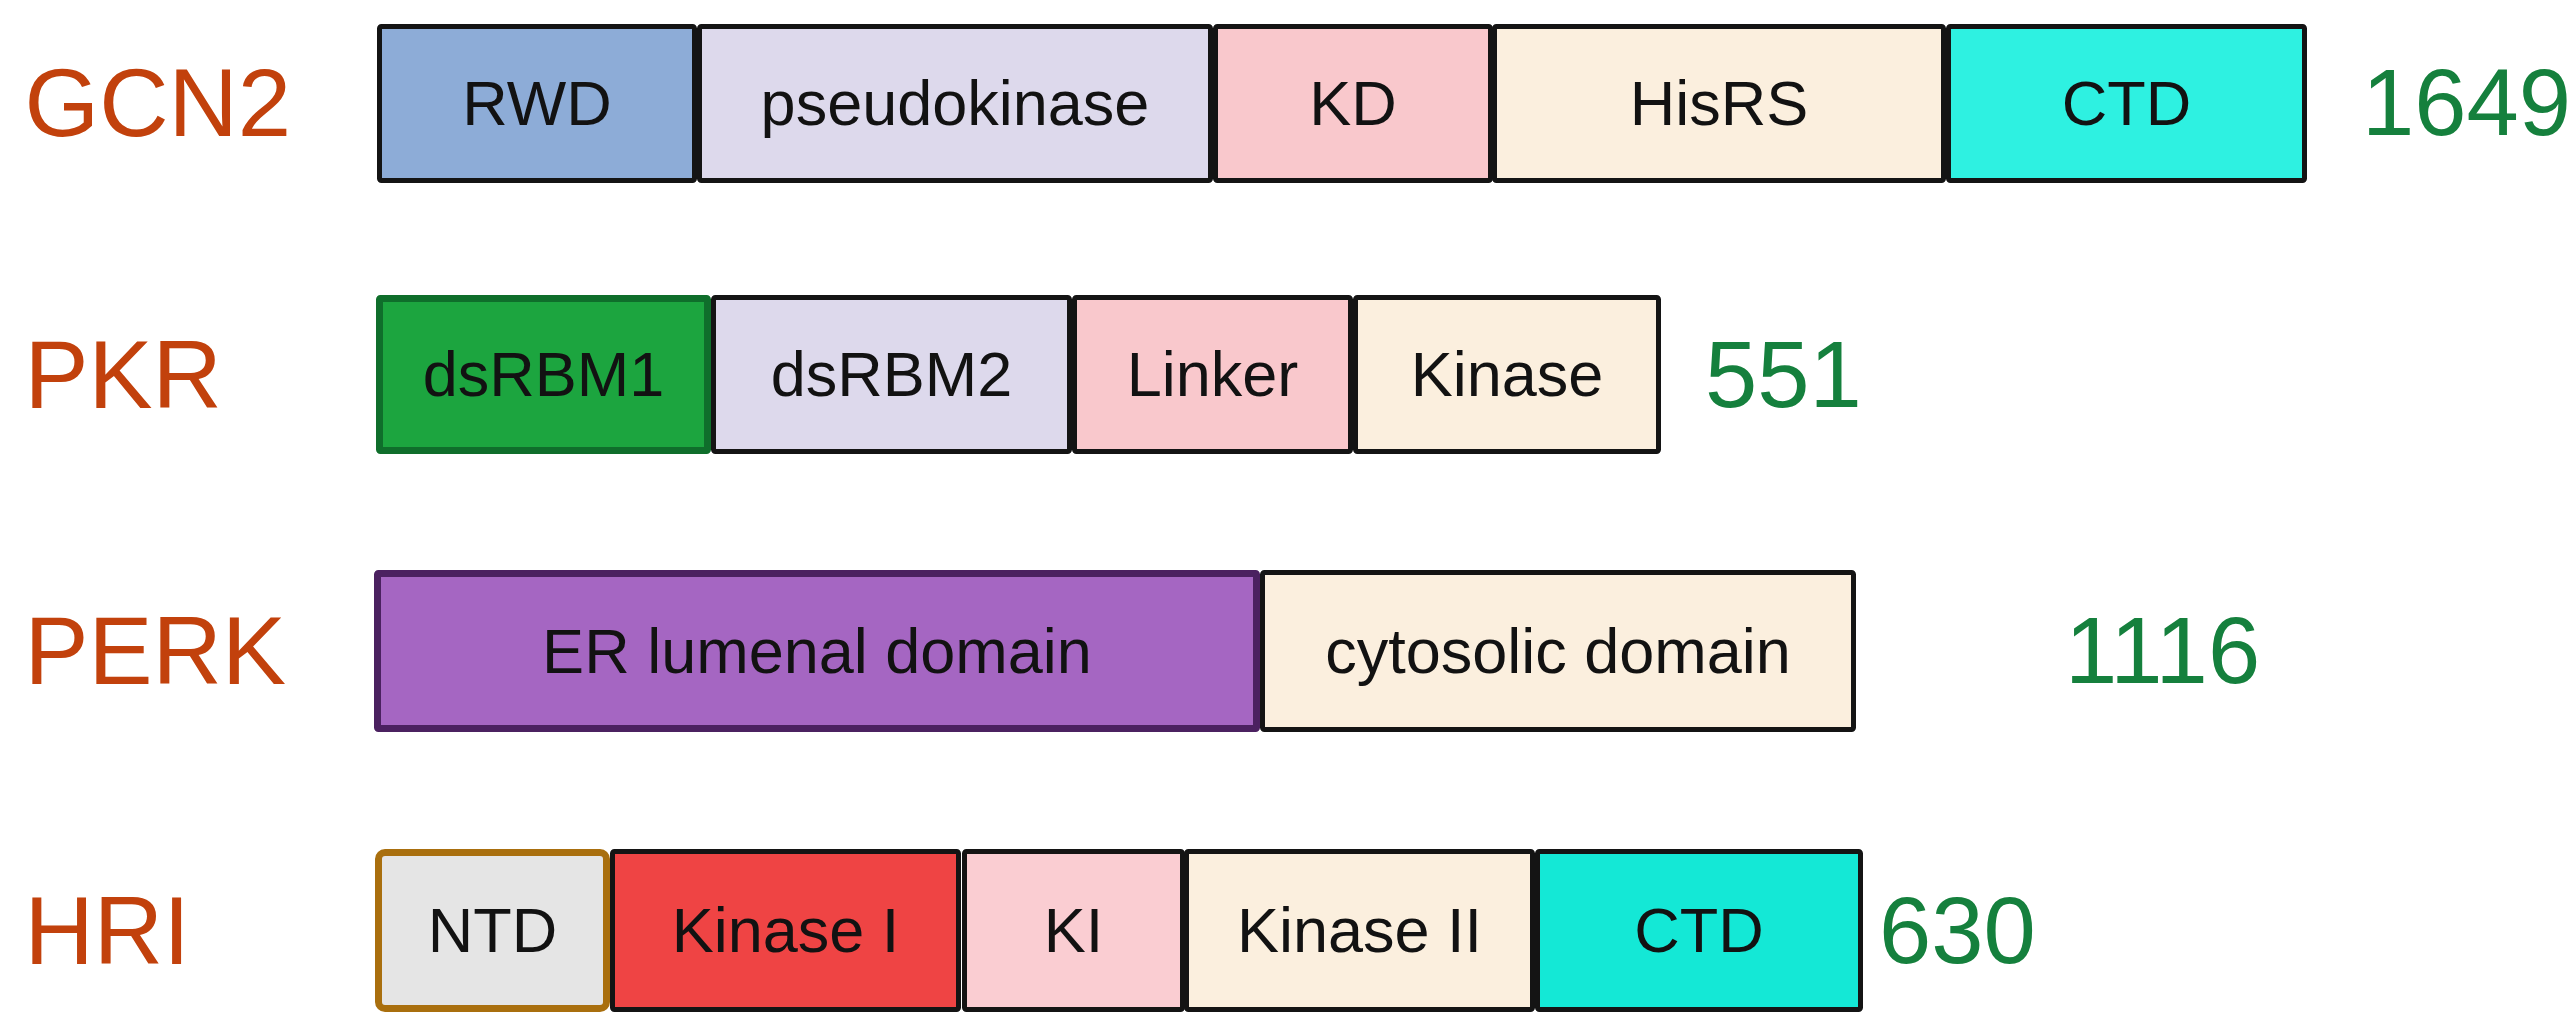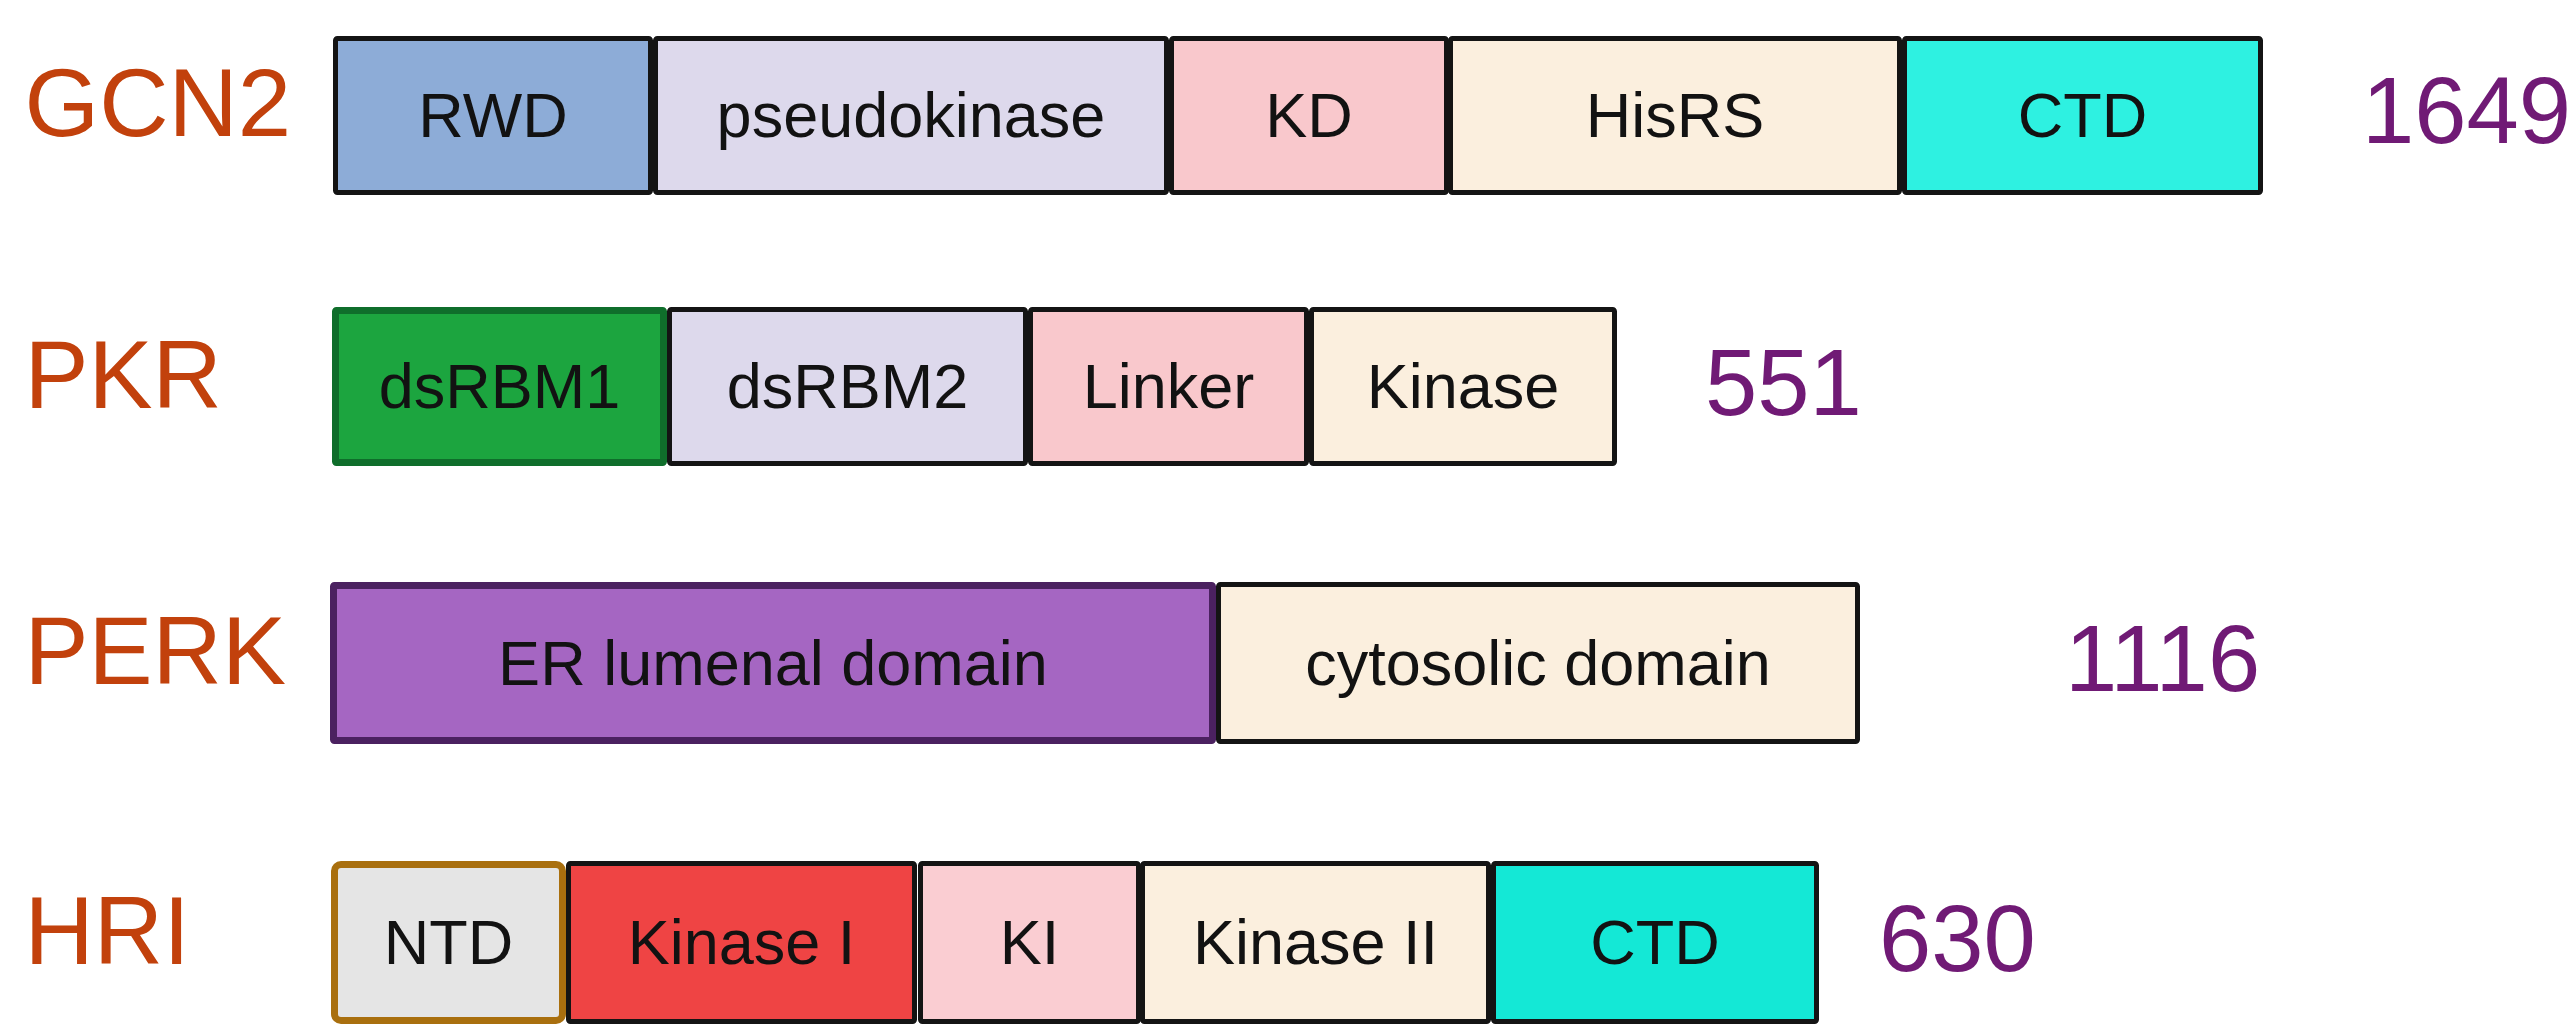--- a/index.html
+++ b/index.html
@@ -22,48 +22,48 @@
     left: 24.5px;
     top: 0;
     height: 100%;
     display: flex;
     align-items: center;
     font-size: 96px;
     line-height: 1;
     color: #c2410c;
     white-space: nowrap;
   }
-  .bar { position: absolute; top: 12px; height: 100%; }
+  .bar { position: absolute; top: 0; height: 100%; margin-left: 44px; }
   .domain-box {
     position: absolute;
     top: 0;
     height: 100%;
     box-sizing: border-box;
     border: 5.2px solid #141414;
     border-radius: 4.4px;
     display: flex;
     align-items: center;
     justify-content: center;
   }
   .domain-box.tinted-border { border-width: 7px; }
   .domain-label {
     font-size: 63px;
     line-height: 1;
     color: #121212;
     white-space: nowrap;
   }
   .protein-length {
     position: absolute;
-    top: 8px;
+    top: 0;
     height: 100%;
     display: flex;
     align-items: center;
     font-size: 94px;
     line-height: 1;
-    color: #701a75;
+    color: #15803d;
     white-space: nowrap;
   }
 </style>
 </head>
 <body>
 
 <div id="figure">
 
   <div class="protein-row" style="top:23.6px; height:159px;">
     <div class="protein-name">GCN2</div>
@@ -105,21 +105,21 @@
     </div>
     <div class="protein-length" style="left:1705px;">551</div>
   </div>
 
   <div class="protein-row" style="top:570px; height:162px;">
     <div class="protein-name">PERK</div>
     <div class="bar" style="left:330px; width:1635px;">
       <div class="domain-box tinted-border" style="left: 0px; width: 886px; background-color: rgb(165, 102, 194); border-color: rgb(75, 33, 96);">
         <span class="domain-label">ER lumenal domain</span>
       </div>
-      <div class="domain-box" style="left: 886px; width: 644px; background-color: rgb(251, 239, 222); border-color: rgb(20, 20, 20); align-items: center;">
+      <div class="domain-box" style="left: 886px; width: 596px; background-color: rgb(251, 239, 222); border-color: rgb(20, 20, 20); align-items: center;">
         <span class="domain-label">cytosolic domain</span>
       </div>
     </div>
     <div class="protein-length" style="left:2065px;">1116</div>
   </div>
 
   <div class="protein-row" style="top:849px; height:163px;">
     <div class="protein-name">HRI</div>
     <div class="bar" style="left:331px; width:1488px;">
       <div class="domain-box tinted-border" style="left: 0px; width: 235px; background-color: #e5e5e5; border-color: rgb(169, 111, 14); border-radius: 10px;">

